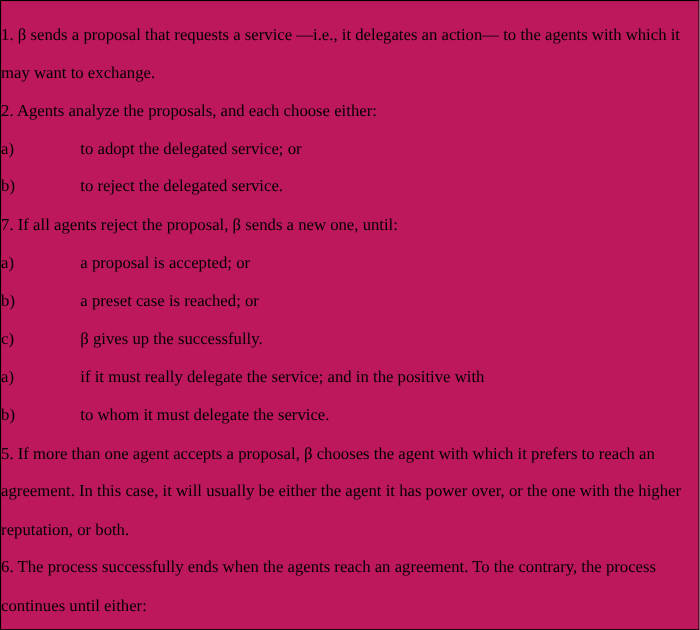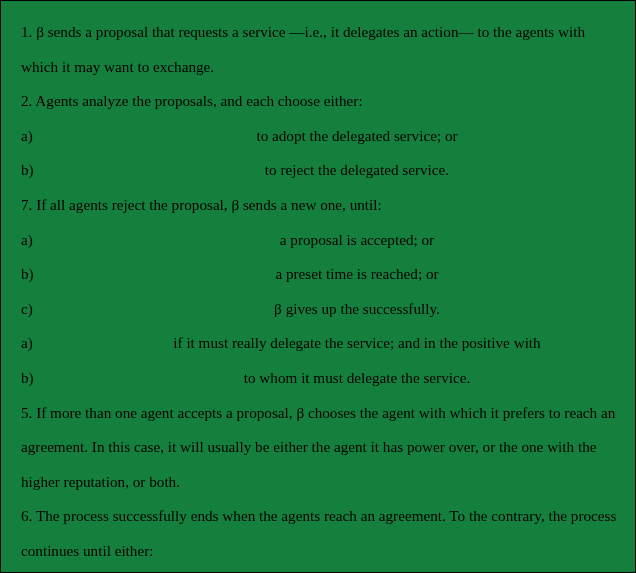--- a/index.html
+++ b/index.html
@@ -11,22 +11,22 @@
     width: 636px;
     height: 573px;
     font-family: "Liberation Serif", serif;
     color: #000000;
   }
   #doc-box {
     box-sizing: border-box;
     width: 636px;
     height: 573px;
     border: 1px solid #000000;
-    padding: 14px 14px 10px 20px;
-    background: #15803d;
+    padding: 14px 14px 10px 0;
+    background: #be185d;
     overflow: hidden;
   }
   .para {
     font-size: 15.2px;
     line-height: 34.6px;
     text-align: left;
     margin: 0;
     white-space: normal;
   }
   .list-item {
@@ -35,21 +35,20 @@
     margin: 0;
     display: flex;
     align-items: flex-start;
   }
   .list-label {
     width: 72px;
     flex: 0 0 72px;
   }
   .list-text {
     flex: 1 1 auto;
-    text-align: center;
   }
 </style>
 </head>
 <body>
 
 <div id="doc-box">
 
   <p class="para">1. β sends a proposal that requests a service —i.e., it delegates an action— to the agents with which it may want to exchange.</p>
 
   <p class="para">2. Agents analyze the proposals, and each choose either:</p>
@@ -66,21 +65,21 @@
 
   <p class="para">7. If all agents reject the proposal, β sends a new one, until:</p>
 
   <div class="list-item">
     <span class="list-label">a)</span>
     <span class="list-text">a proposal is accepted; or</span>
   </div>
 
   <div class="list-item">
     <span class="list-label">b)</span>
-    <span class="list-text">a preset time is reached; or</span>
+    <span class="list-text">a preset case is reached; or</span>
   </div>
 
   <div class="list-item">
     <span class="list-label">c)</span>
     <span class="list-text">β gives up the successfully.</span>
   </div>
 
 
   <div class="list-item">
     <span class="list-label">a)</span>

